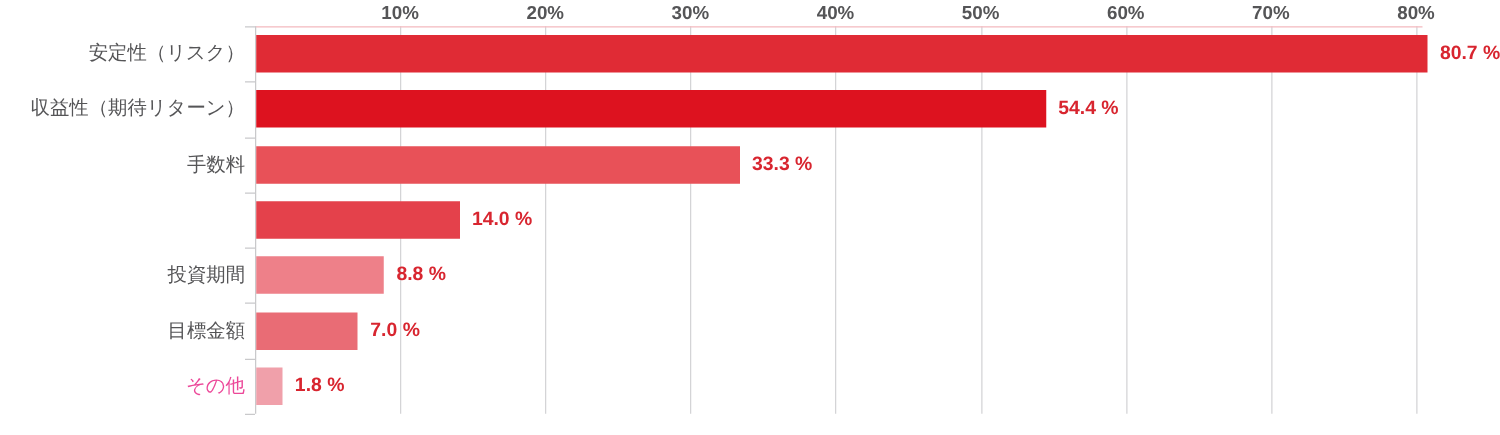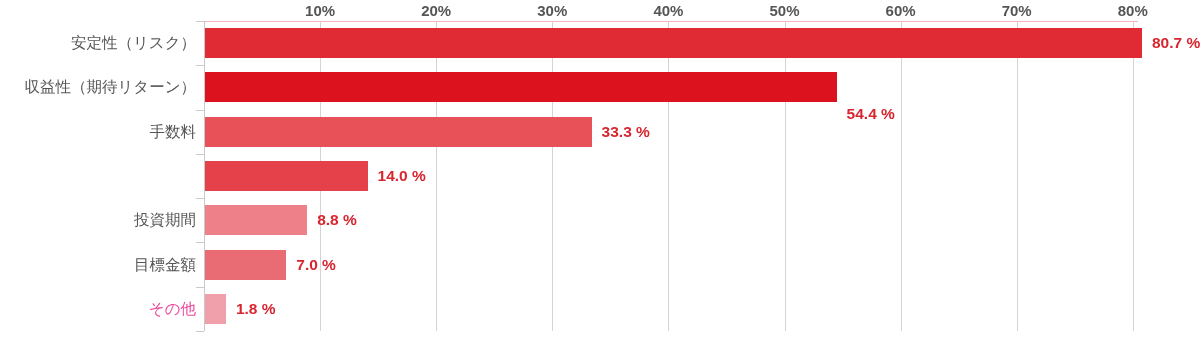--- a/index.html
+++ b/index.html
@@ -141,21 +141,21 @@
     </div>
   <div id="bars-layer">
       <div class="bar-row" style="top: 21px;">
         <div class="cat-label" style="color: rgb(85, 85, 87);">安定性（リスク）</div>
         <div class="bar" style="width: 936.927px; background: rgb(224, 43, 53);"></div>
         <div class="bar-value" style="left: 1151.93px; color: rgb(216, 37, 47);">80.7 %</div>
       </div>
       <div class="bar-row" style="top: 65.2857px;">
         <div class="cat-label" style="color: rgb(85, 85, 87);">収益性（期待リターン）</div>
         <div class="bar" style="width: 631.584px; background: rgb(221, 18, 31);"></div>
-        <div class="bar-value" style="left: 846.584px; color: rgb(216, 37, 47); margin-top: 27px;">54.4 %</div>
+        <div class="bar-value" style="left: 846.584px; color: rgb(216, 37, 47);">54.4 %</div>
       </div>
       <div class="bar-row" style="top: 109.571px;">
         <div class="cat-label" style="color: rgb(85, 85, 87);">手数料</div>
         <div class="bar" style="width: 386.613px; background: rgb(232, 81, 88);"></div>
         <div class="bar-value" style="left: 601.613px; color: rgb(216, 37, 47);">33.3 %</div>
       </div>
       <div class="bar-row" style="top: 153.857px;">
         <div class="bar" style="width: 162.54px; background: rgb(228, 65, 75);"></div>
         <div class="bar-value" style="left: 377.54px; color: rgb(216, 37, 47);">14.0 %</div>
       </div>

